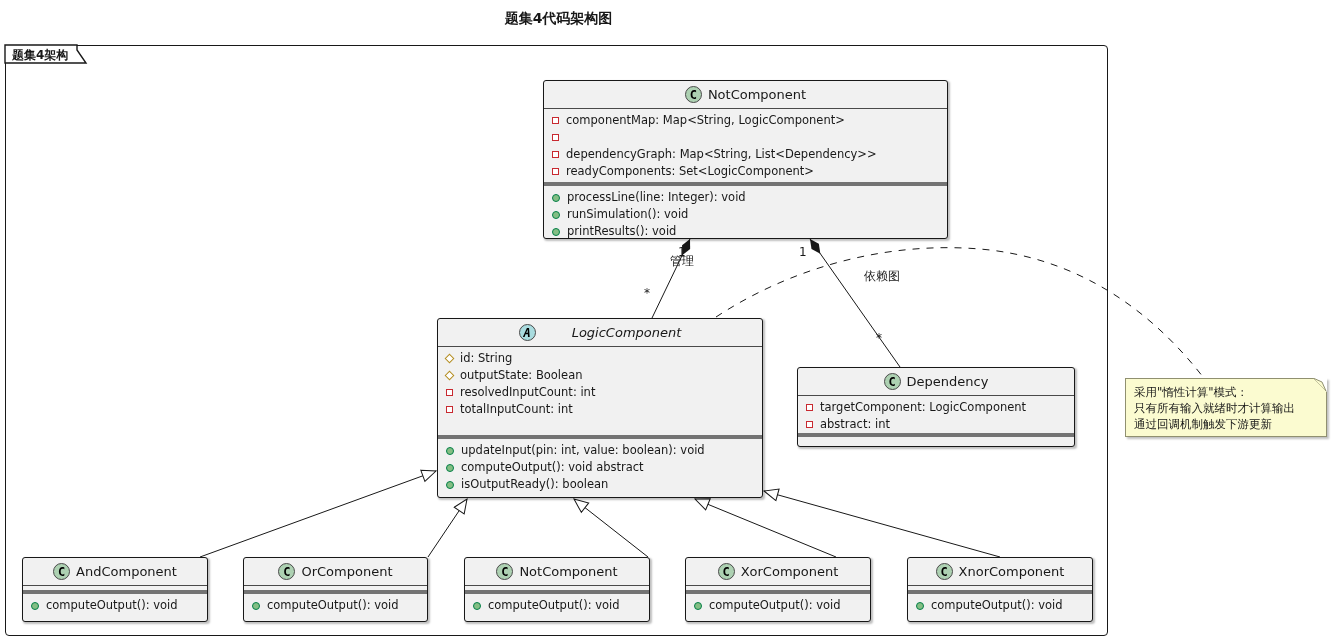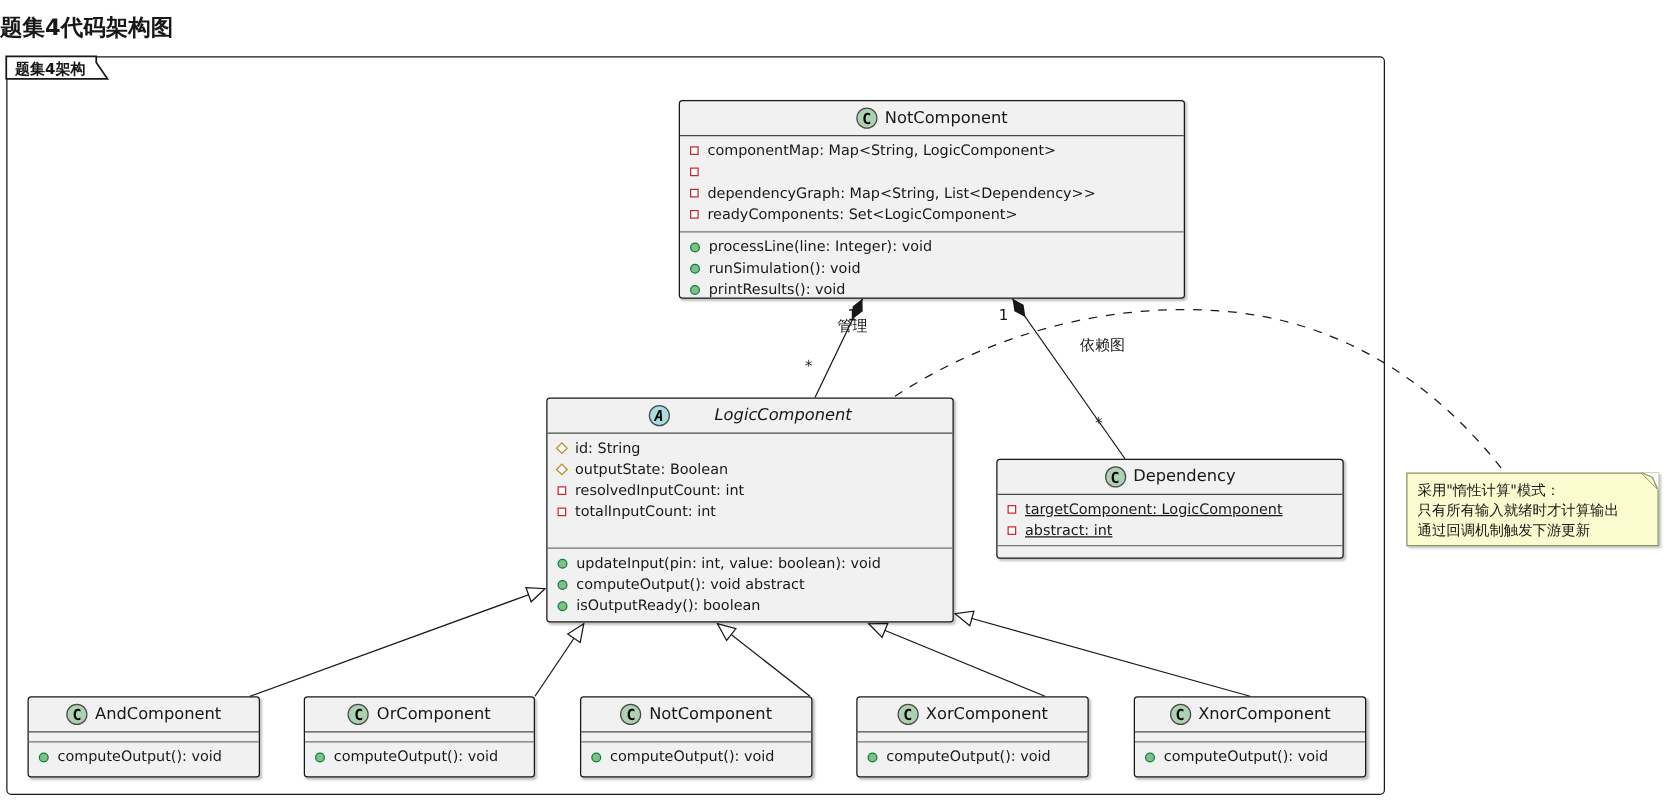--- a/index.html
+++ b/index.html
@@ -4,21 +4,21 @@
 <style>
   * { margin:0; padding:0; box-sizing:border-box; }
   html,body { background:#ffffff; }
   .canvas {
     position:relative; width:1333px; height:643px;
     background:#ffffff; overflow:hidden;
     font-family:"DejaVu Sans", sans-serif; color:#181818;
   }
   .diagram-title {
     position:absolute; top:10px; left:0; width:1117px;
-    font-size:18px; font-weight:bold;
+    text-align:center; font-size:14px; font-weight:bold;
   }
   .frame {
     position:absolute; left:5px; top:45px; width:1103px; height:591px;
     border:1.5px solid #181818; border-radius:4px; background:transparent;
   }
   .frame-label {
     position:absolute; left:12px; top:47px; font-size:12px; font-weight:bold;
   }
   svg.edges { position:absolute; left:0; top:0; }
   
@@ -33,21 +33,21 @@
   .uml-name { margin-left:6px; }
   .uml-name.abstract { font-style:italic;margin-left:36px; }
   .badge {
     width:17px; height:17px; border-radius:50%; flex:none;
     display:inline-flex; align-items:center; justify-content:center;
     font-family:"DejaVu Sans Mono", monospace; font-weight:bold; font-size:12px;
     border:1px solid #4a4a4a; color:#000;
   }
   .badge-c { background:#ADD1B2; }
   .badge-a { background:#A9DCDF; font-style:italic; }
-  .uml-attrs { border-bottom:1px solid #737373; padding:3px 0 0 0; }
+  .uml-attrs { border-bottom:4px solid #737373; padding:3px 0 0 0; }
   .uml-methods { padding:3px 0 0 0; }
   .row {
     display:flex; align-items:center; line-height:17px; height:17px;
     padding-left:8px; font-size:11.5px; white-space:nowrap;
   }
   .ic { display:inline-block; flex:none; margin-right:7px; }
   .ic-private   { width:7px; height:7px; border:1.5px solid #C82930; background:#fff; }
   .ic-protected { width:7px; height:7px; border:1.5px solid #B38D22; background:#fff; transform:rotate(45deg); }
   .ic-public    { width:8px; height:8px; border-radius:50%; background:#84BE84; border:1px solid #038048; }
   
@@ -180,21 +180,21 @@
           <span>isOutputReady(): boolean</span>
         </div>
     </div>
   </div>
 
   <div class="uml-class" style="left:797px; top:367px; width:278px; height:80px;">
     <div class="uml-header">
       <span class="badge badge-c">C</span>
       <span class="uml-name">Dependency</span>
     </div>
-    <div class="uml-attrs" style="height:41px;text-decoration:underline;">
+    <div class="uml-attrs" style="height:41px;">
       <div class="row">
           <span class="ic ic-private"></span>
           <span>targetComponent: LogicComponent</span>
         </div>
       <div class="row">
           <span class="ic ic-private"></span>
           <span>abstract: int</span>
         </div>
     </div>
     <div class="uml-methods" style="height:9px; padding:0;"></div>

